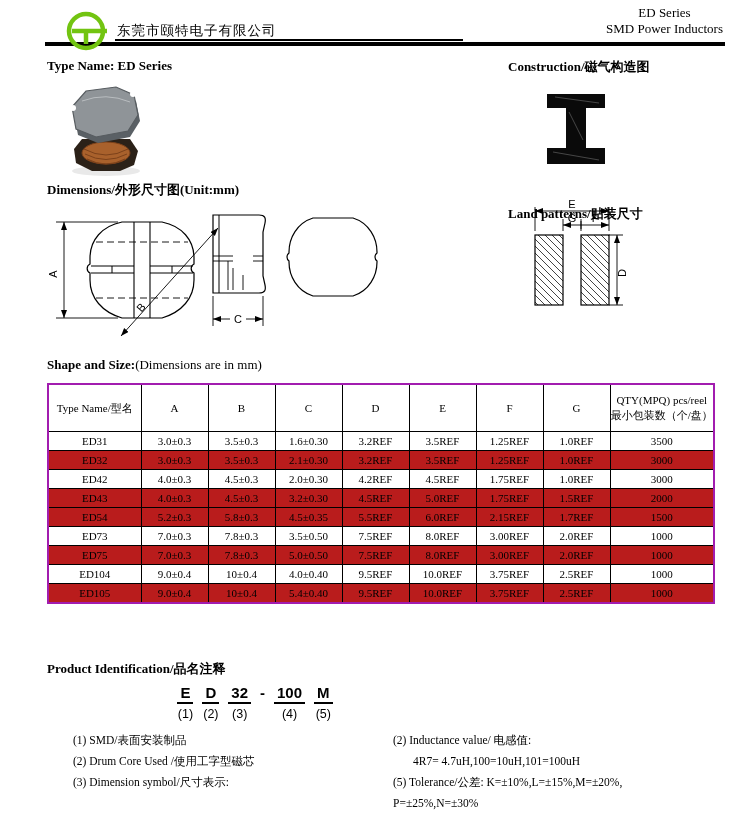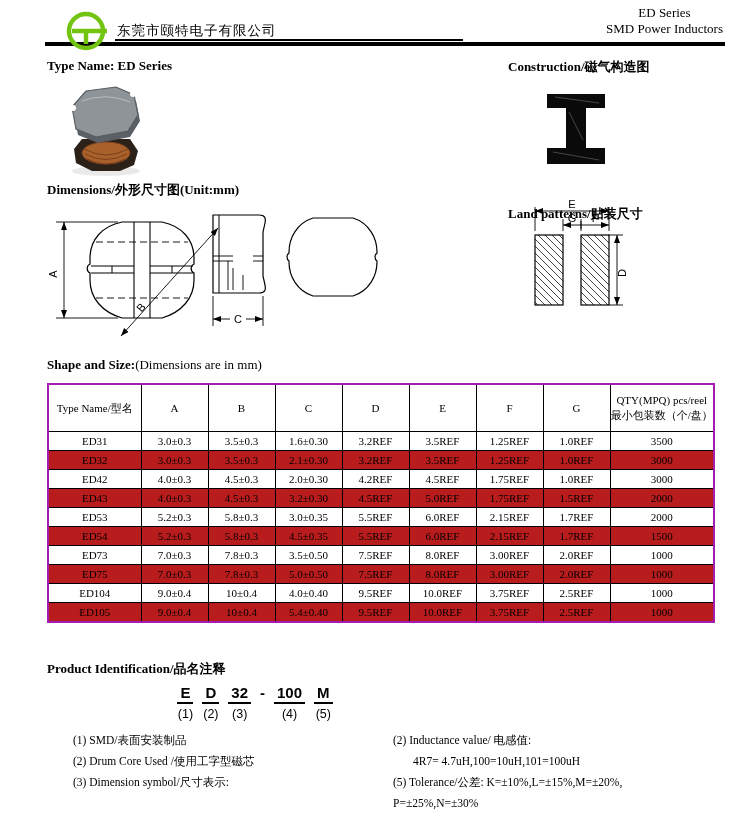--- a/index.html
+++ b/index.html
@@ -280,31 +280,20 @@
           <td>ED43</td>
           <td>4.0±0.3</td>
           <td>4.5±0.3</td>
           <td>3.2±0.30</td>
           <td>4.5REF</td>
           <td>5.0REF</td>
           <td>1.75REF</td>
           <td>1.5REF</td>
           <td>2000</td>
         </tr>
-        <tr>
-          <td>ED53</td>
-          <td>5.2±0.3</td>
-          <td>5.8±0.3</td>
-          <td>3.0±0.35</td>
-          <td>5.5REF</td>
-          <td>6.0REF</td>
-          <td>2.15REF</td>
-          <td>1.7REF</td>
-          <td>2000</td>
-        </tr>
         <tr class="alt">
           <td>ED54</td>
           <td>5.2±0.3</td>
           <td>5.8±0.3</td>
           <td>4.5±0.35</td>
           <td>5.5REF</td>
           <td>6.0REF</td>
           <td>2.15REF</td>
           <td>1.7REF</td>
           <td>1500</td>

